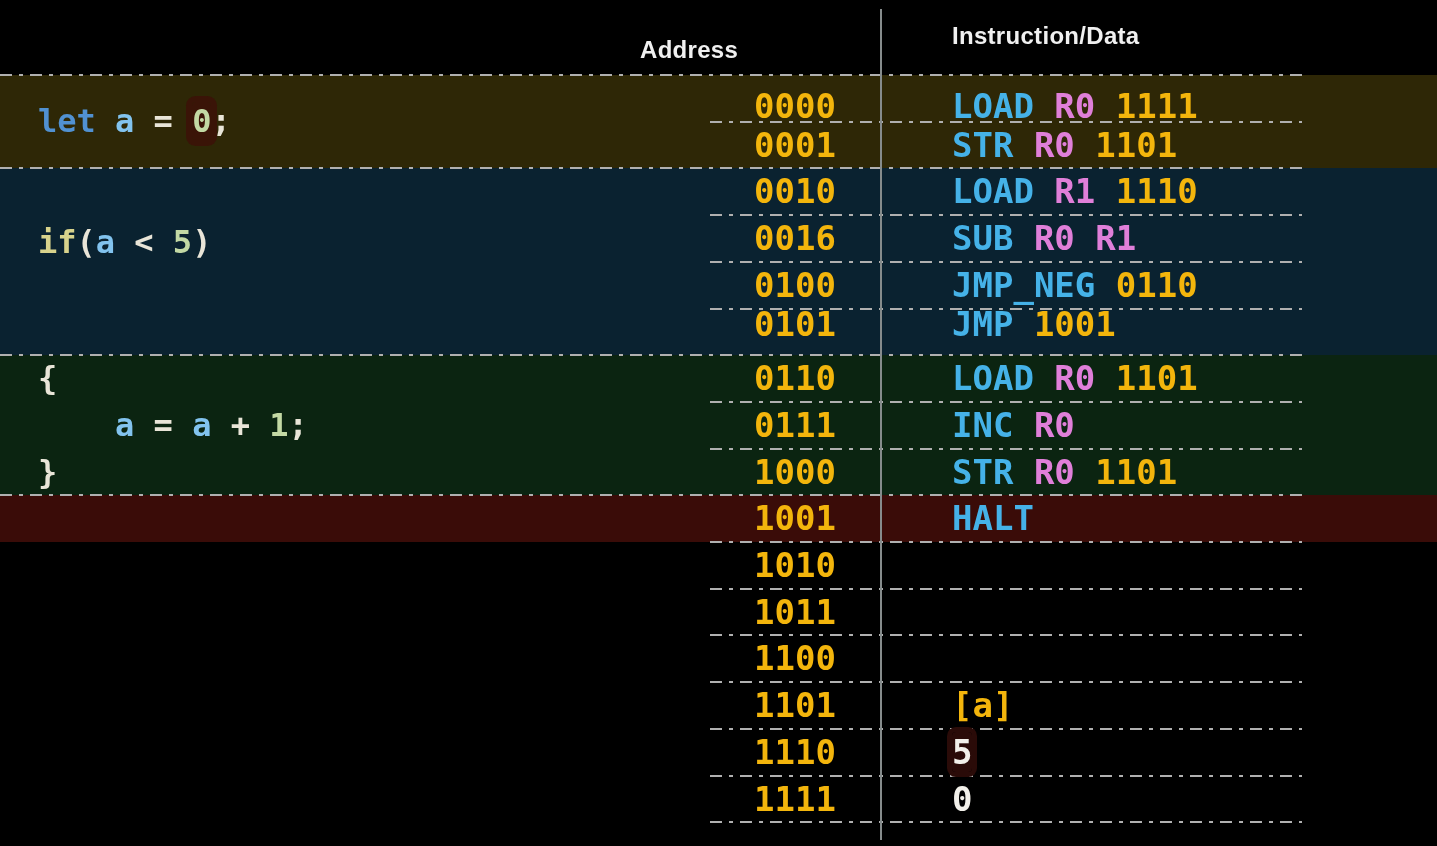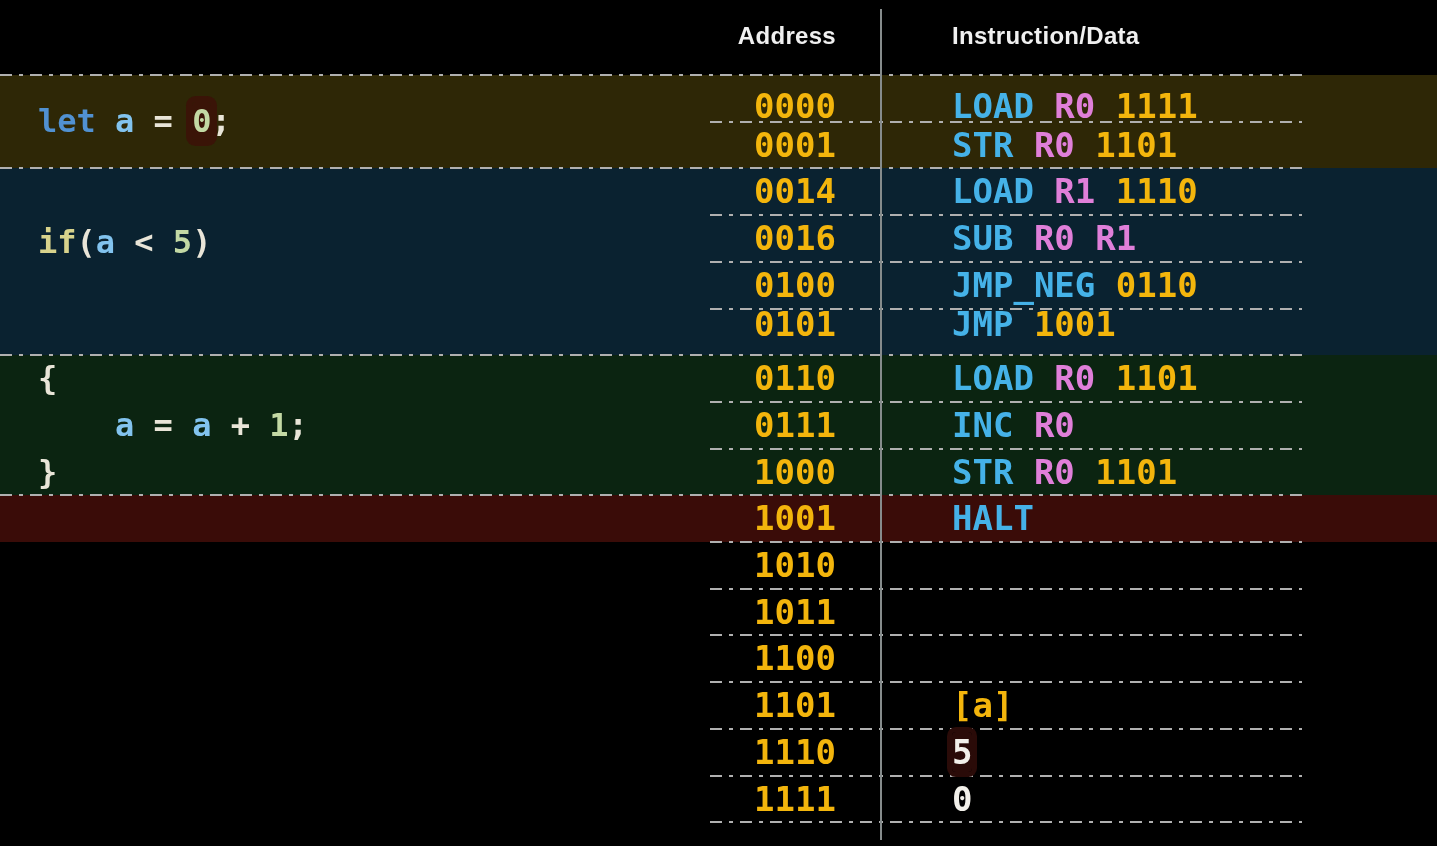--- a/index.html
+++ b/index.html
@@ -19,21 +19,21 @@
   }
   .dash-full{left:0;width:1302px;}
   .dash-short{left:710px;width:592px;}
   
   .v-divider{position:absolute;left:880px;top:9px;width:2px;height:831px;
     background:var(--divider);z-index:1;}
   
   .col-header{position:absolute;top:20px;height:32px;line-height:32px;
     font-family:"Liberation Sans",sans-serif;font-size:24px;font-weight:700;
     color:var(--header_text);z-index:2;letter-spacing:0.3px;}
-  .addr-header{left:640px;width:196px;text-align:right;}
+  .addr-header{left:640px;width:196px;margin-top:14px;}
   .instr-header{left:952px;}
   
   .mem-row{position:absolute;left:0;width:1437px;height:47px;line-height:46.7px;
     font-weight:700;font-size:34px;z-index:2;}
   .addr{position:absolute;left:640px;top:0;width:196px;text-align:right;
     color:var(--lit);}
   .instr{position:absolute;left:952px;top:0;white-space:pre;}
   
   .src-block{position:absolute;left:38px;display:flex;flex-direction:column;
     justify-content:center;white-space:pre;font-weight:700;font-size:32px;
@@ -90,21 +90,21 @@
   <div id="rows-layer" class="layer">
       <div class="mem-row" style="top: 75px; margin-top: 8px;">
         <span class="addr">0000</span>
         <span class="instr"><span class="tk-op">LOAD </span><span class="tk-reg">R0 </span><span class="tk-lit">1111</span></span>
       </div>
       <div class="mem-row" style="top: 121.7px;">
         <span class="addr">0001</span>
         <span class="instr"><span class="tk-op">STR </span><span class="tk-reg">R0 </span><span class="tk-lit">1101</span></span>
       </div>
       <div class="mem-row" style="top: 168.4px;">
-        <span class="addr">0014</span>
+        <span class="addr">0010</span>
         <span class="instr"><span class="tk-op">LOAD </span><span class="tk-reg">R1 </span><span class="tk-lit">1110</span></span>
       </div>
       <div class="mem-row" style="top: 215.1px;">
         <span class="addr">0016</span>
         <span class="instr"><span class="tk-op">SUB </span><span class="tk-reg">R0 </span><span class="tk-reg">R1</span></span>
       </div>
       <div class="mem-row" style="top: 261.8px;">
         <span class="addr">0100</span>
         <span class="instr"><span class="tk-op">JMP_NEG </span><span class="tk-lit">0110</span></span>
       </div>

